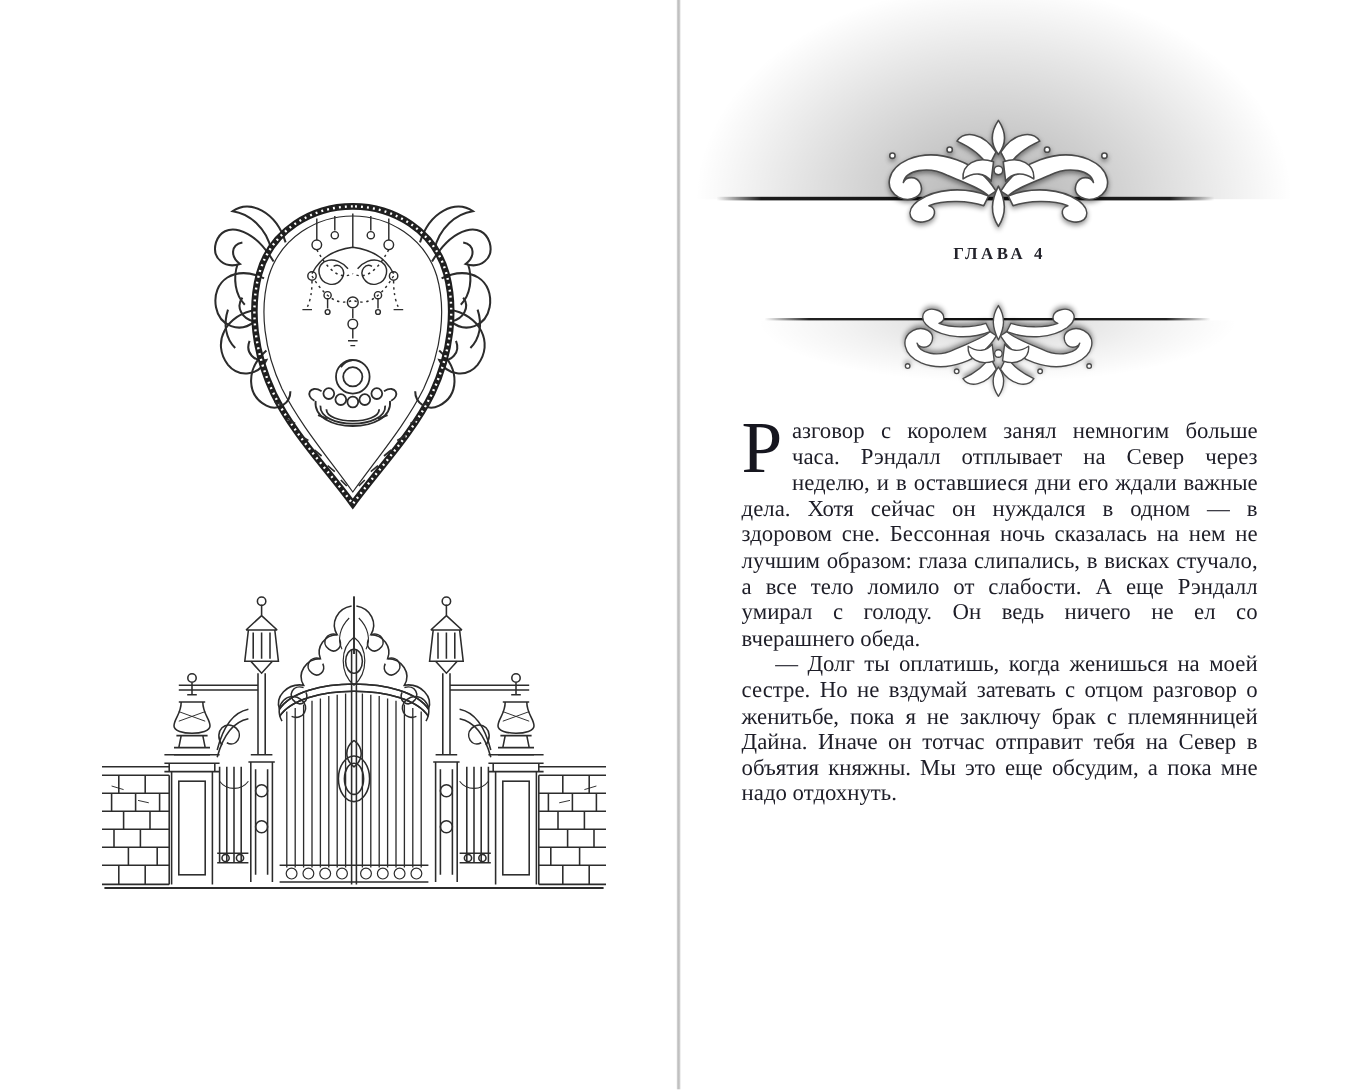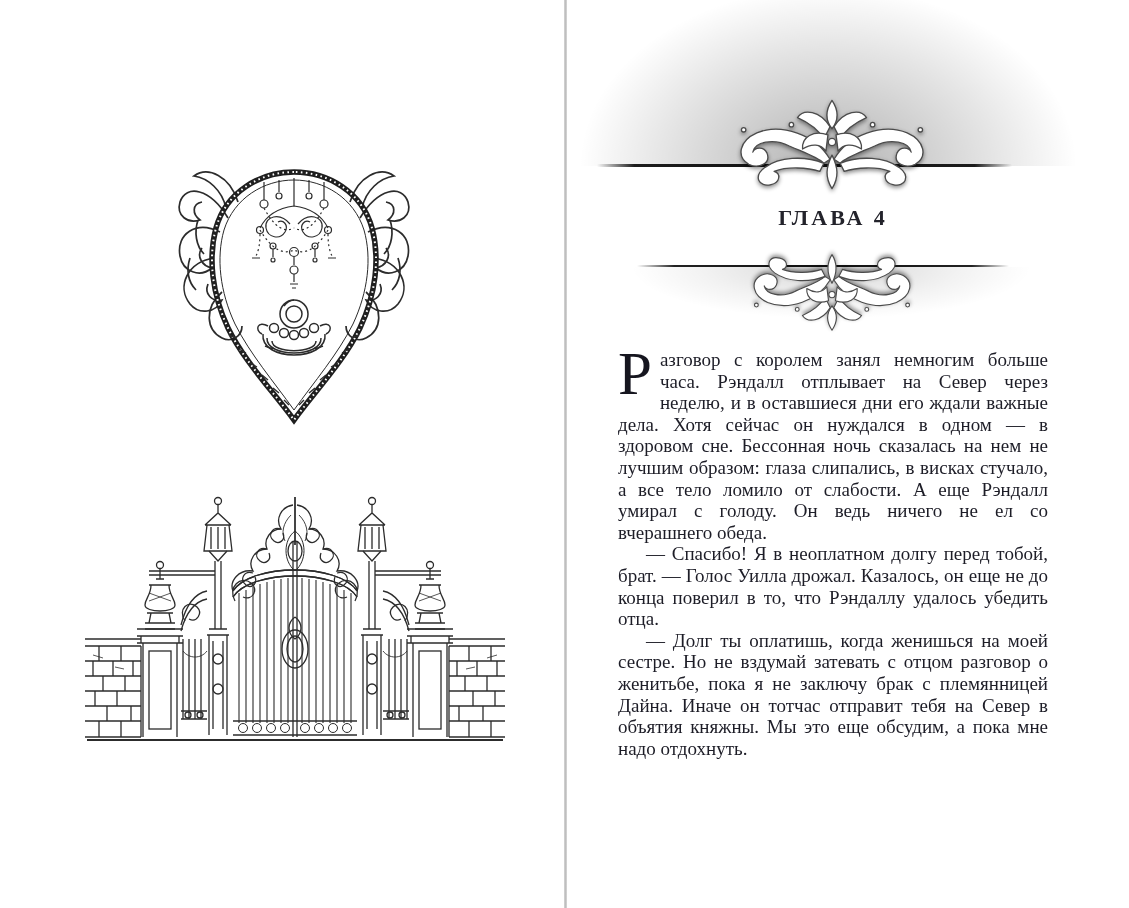--- a/index.html
+++ b/index.html
@@ -38,21 +38,21 @@
     background:radial-gradient(ellipse 55% 95% at 46% 0%,
       rgba(0,0,0,.16) 0%,rgba(0,0,0,.05) 45%,rgba(0,0,0,0) 70%);
   }
   .damask{filter:drop-shadow(0 2px 2px rgba(0,0,0,.45));}
   #ornament-top{left:700px;top:96px;width:264px;height:98px;}
   #ornament-bottom{left:719px;top:250px;width:226px;height:84px;transform:rotate(180deg);}
 
   #chapter-title{
     left:618px;top:205px;width:430px;
     text-align:center;
-    font-size:22px;
+    font-size:14px;
     letter-spacing:3px;
     color:#23232b;
     font-weight:bold;
   }
 
   
   #text-column{
     left:618px;top:349px;width:430px;
     font-size:19px;line-height:21.6px;
     color:#1d1d27;
@@ -271,17 +271,16 @@
 
     <div id="rule-bottom" class="abs" style="left:70px;"></div>
     <div id="rule-shadow-bottom" class="abs" style="left:25px;"></div>
 
     <svg id="ornament-bottom" class="abs damask" style="left:152px;" viewBox="0 0 260 96">
       <use href="#damask" xlink:href="#damask"></use>
     </svg>
 
     <div id="text-column" class="abs" style="left:51px;">
       <p class="first"><span class="dropcap">Р</span><span>азговор с королем занял немногим больше часа. Рэндалл отплывает на Север через неделю, и в оставшиеся дни его ждали важные дела. Хотя сейчас он нуждался в одном — в здоровом сне. Бессонная ночь сказалась на нем не лучшим образом: глаза слипались, в висках стучало, а все тело ломило от слабости. А еще Рэндалл умирал с голоду. Он ведь ничего не ел со вчерашнего обеда.</span></p>
-      <p><span>— Спасибо! Я в неоплатном долгу перед тобой, брат. — Голос Уилла дрожал. Казалось, он еще не до конца поверил в то, что Рэндаллу удалось убедить отца.</span></p>
       <p><span>— Долг ты оплатишь, когда женишься на моей сестре. Но не вздумай затевать с отцом разговор о женитьбе, пока я не заключу брак с племянницей Дайна. Иначе он тотчас отправит тебя на Север в объятия княжны. Мы это еще обсудим, а пока мне надо отдохнуть.</span></p>
     </div>
   </div>
 </div>
 
 </body></html>

